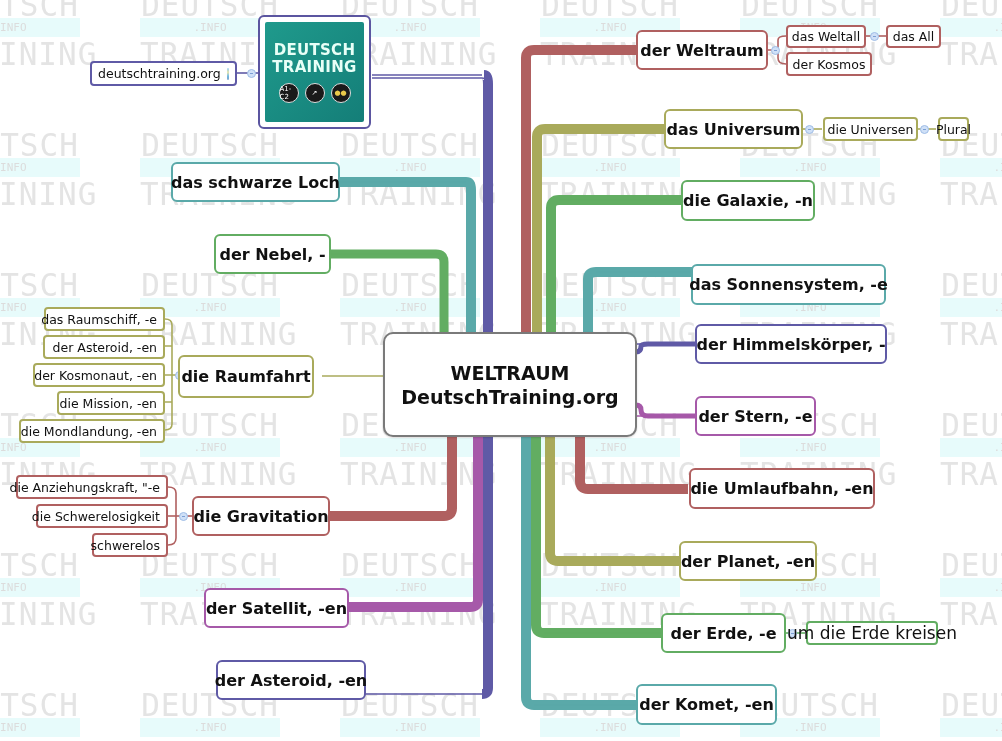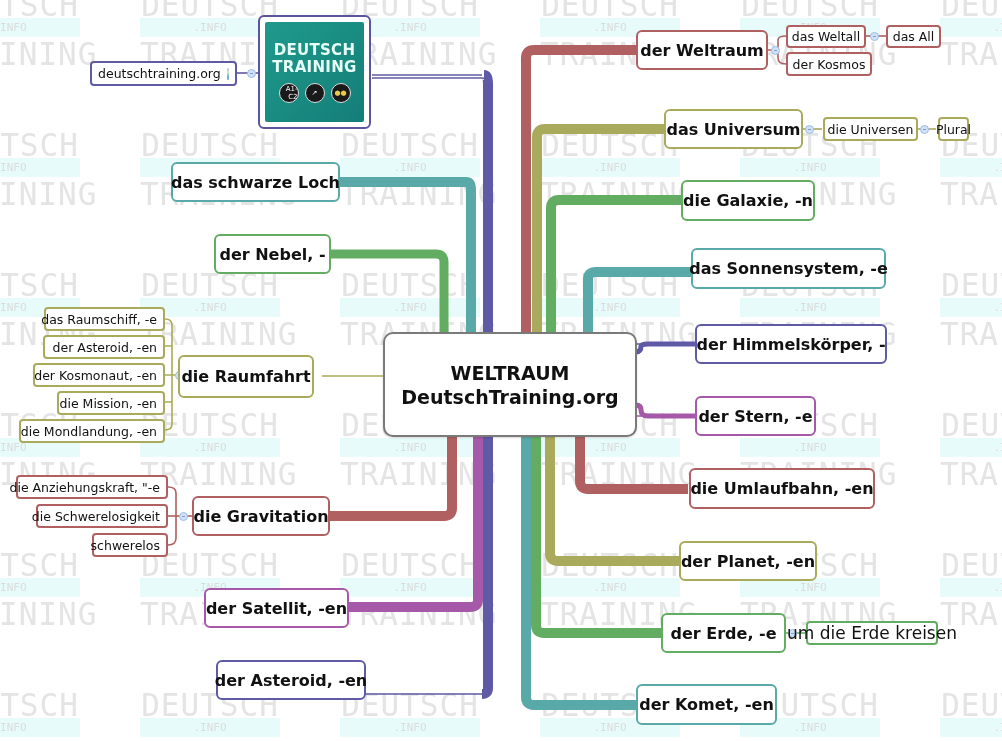--- a/index.html
+++ b/index.html
@@ -25,21 +25,21 @@
   .coll { position:absolute; width:9px; height:9px; border-radius:50%; background:#cfe0f7;
           border:1px solid #9fbde6; box-sizing:border-box; }
   .coll::after { content:""; position:absolute; left:2px; right:2px; top:3px; height:1px; background:#7b9fd4; }
   .logo { position:absolute; left:258px; top:15px; width:113px; height:114px; box-sizing:border-box;
           border:2px solid #5b55a0; border-radius:6px; background:#fff; padding:5px; }
   .logo-inner { width:100%; height:100%; background:linear-gradient(135deg,#1f9a8c,#147e78);
           border-radius:2px; display:flex; flex-direction:column; align-items:center; justify-content:center; }
   .logo-t { color:#e8fff7; font-weight:bold; font-size:15px; line-height:17px; letter-spacing:0.3px; }
   .logo-icons { display:flex; gap:6px; margin-top:7px; }
   .logo-ic { width:20px; height:20px; border-radius:50%; background:#1a1a1a; border:1.5px solid #ddd;
-          box-sizing:border-box; color:#fff; font-size:7px; display:flex; align-items:center; justify-content:center;text-align:right; }
+          box-sizing:border-box; color:#fff; font-size:7px; display:flex; align-items:center; justify-content:center; }
   .globe { display:inline-block; width:12px; height:12px; border-radius:50%; margin-left:6px;
           background:radial-gradient(circle at 40% 35%, #f4e9a8 0%, #7cc1e6 45%, #3a78b6 100%); }
 </style>
 </head>
 <body>
 
 <div id="wm-layer">
     <div class="wm" style="left: -60px; top: -10px;">
       <div class="i">.INFO</div>
       <div class="d">DEUTSCH</div>
@@ -368,21 +368,21 @@
 
 <div class="node main" style="left:636px;top:30px;width:132px;height:40px;border-color:#b06060">
     <span>der Weltraum</span>
   </div>
 <div class="node main" style="left:664px;top:109px;width:139px;height:40px;border-color:#a9aa5b">
     <span>das Universum</span>
   </div>
 <div class="node main" style="left:681px;top:180px;width:134px;height:41px;border-color:#62ad62">
     <span>die Galaxie, -n</span>
   </div>
-<div class="node main" style="left:691px;top:248px;width:195px;height:41px;border-color:#5aa9a9">
+<div class="node main" style="left:691px;top:264px;width:195px;height:41px;border-color:#5aa9a9">
     <span>das Sonnensystem, -e</span>
   </div>
 <div class="node main" style="left:695px;top:324px;width:192px;height:40px;border-color:#5f5aa6">
     <span>der Himmelskörper, -</span>
   </div>
 <div class="node main" style="left:695px;top:396px;width:121px;height:40px;border-color:#a659a9">
     <span>der Stern, -e</span>
   </div>
 <div class="node main" style="left:689px;top:468px;width:186px;height:41px;border-color:#b06060">
     <span>die Umlaufbahn, -en</span>

